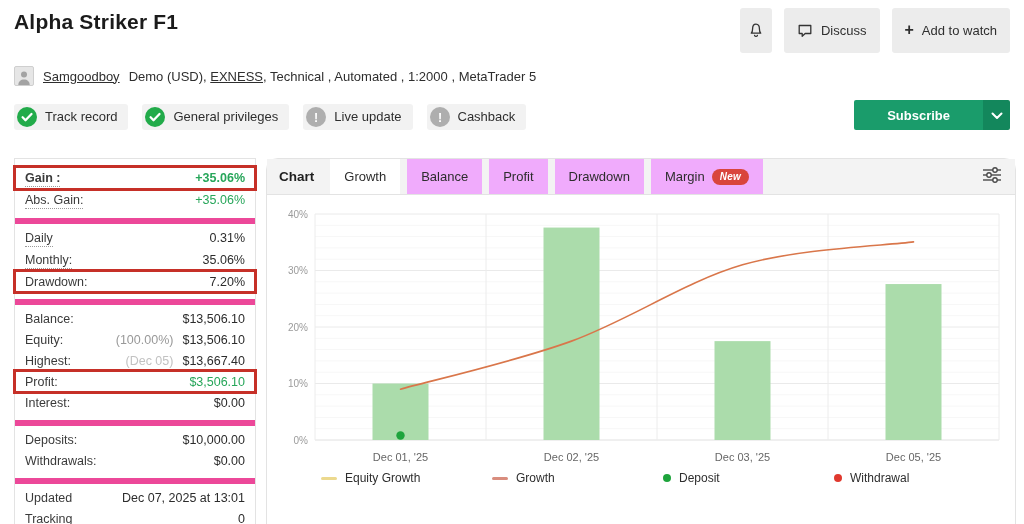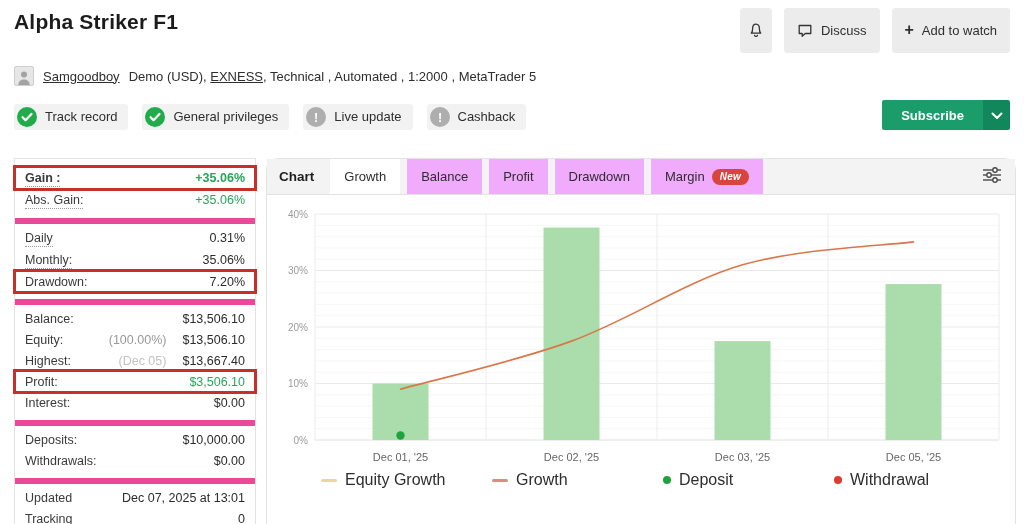--- a/index.html
+++ b/index.html
@@ -28,21 +28,21 @@
           display:flex;align-items:flex-end;justify-content:center;overflow:hidden;}
   .link{text-decoration:underline;color:#2e2e2e;cursor:pointer;}
   .account-meta{white-space:nowrap;}
 
   .badges-row{display:flex;align-items:center;gap:14px;margin:17px 14px 0;position:relative;height:27px;}
   .badge{background:#f2f2f2;border-radius:3px;display:inline-flex;align-items:center;gap:8px;
          padding:3px 11px 3px 3px;font-size:13px;color:#2e2e2e;cursor:pointer;}
   .badge-icon{width:20px;height:20px;display:block;}
   .subscribe{position:absolute;right:0;top:-3px;display:flex;cursor:pointer;}
   .sub-main{background:var(--subscribe);color:#fff;font-size:13px;font-weight:bold;height:30px;
-            display:flex;align-items:center;padding:0 19px;border-radius:2px 0 0 2px;}
+            display:flex;align-items:center;padding:0 33px;border-radius:2px 0 0 2px;}
   .sub-caret{background:var(--subscribe-dark);width:27px;height:30px;display:flex;align-items:center;
              justify-content:center;border-radius:0 2px 2px 0;}
 
   
   .main{display:flex;gap:10px;margin:28px 8px 0 14px;height:378px;}
   .card{background:#fff;border:1px solid #e3e3e3;}
   .tabbar{background:#f3f3f3;border-bottom:1px solid #e3e3e3;display:flex;align-items:stretch;}
 
   
   .stats-card{width:242px;display:flex;flex-direction:column;}
@@ -55,37 +55,37 @@
   .stat-group + .stat-group{border-top:6px solid #ec4899;margin-top:4px;padding-top:3px;}
   .stat-row{display:flex;justify-content:space-between;align-items:center;padding:2.5px 10px;
             font-size:12.5px;line-height:16px;position:relative;}
   .stat-row.hl::after{content:"";position:absolute;left:-2px;right:-2px;top:-2px;bottom:-2px;
                       border:3px solid var(--annotation);pointer-events:none;}
   .s-label{color:#3a3a3a;}
   .s-label.dotted{border-bottom:1px dotted #9a9a9a;padding-bottom:0px;}
   .stat-row.bold .s-label,.stat-row.bold .s-val{font-weight:bold;}
   .s-value{color:#2c2c2c;white-space:nowrap;}
   .s-val.green{color:var(--green);}
-  .s-prefix{color:#999;margin-right:16px;}
+  .s-prefix{color:#999;margin-right:9px;}
   .s-prefix.light{color:#c2c2c2;}
 
   
   .chart-card{flex:1;display:flex;flex-direction:column;min-width:0;border-radius:12px;}
   .chart-card .tabbar{height:36px;padding-left:12px;position:relative;flex:none;}
   .chart-title{display:flex;align-items:center;font-weight:bold;font-size:13.5px;padding-right:16px;color:#1f1f1f;}
   .ctab{display:flex;align-items:center;gap:7px;padding:0 14px;margin-right:7px;font-size:13px;
         background:#f0abfc;cursor:pointer;color:#2d2d2d;white-space:nowrap;}
   .ctab.active{background:#fff;}
   .new-badge{background:#d9453c;color:#fff;font-size:10px;font-weight:bold;font-style:italic;
              padding:2.5px 8px;border-radius:9px;letter-spacing:.3px;}
   .filters{position:absolute;right:13px;top:0;bottom:0;display:flex;align-items:center;cursor:pointer;}
   .chart-body{padding:7px 10px 0 8px;flex:1;}
   #growth-chart{display:block;}
   .legend{display:flex;padding-left:46px;margin-top:1px;}
-  .legend-item{width:173px;display:flex;align-items:center;gap:8px;font-size:16px;color:#2e2e2e;cursor:pointer;}
+  .legend-item{width:173px;display:flex;align-items:center;gap:8px;font-size:12px;color:#2e2e2e;cursor:pointer;}
   .swatch-line{width:16px;height:3px;border-radius:2px;flex:none;}
   .swatch-dot{width:8px;height:8px;border-radius:50%;flex:none;}
 </style>
 </head>
 <body>
 
 <div class="header">
   <div class="title-row">
     <div class="page-title">Alpha Striker F1</div>
     <div class="actions">

